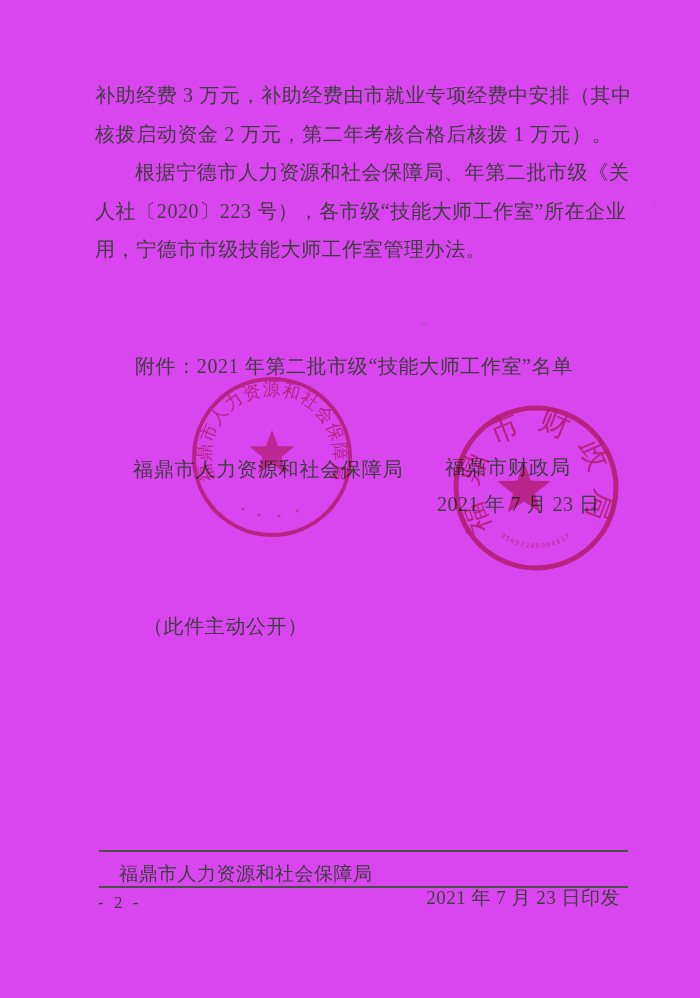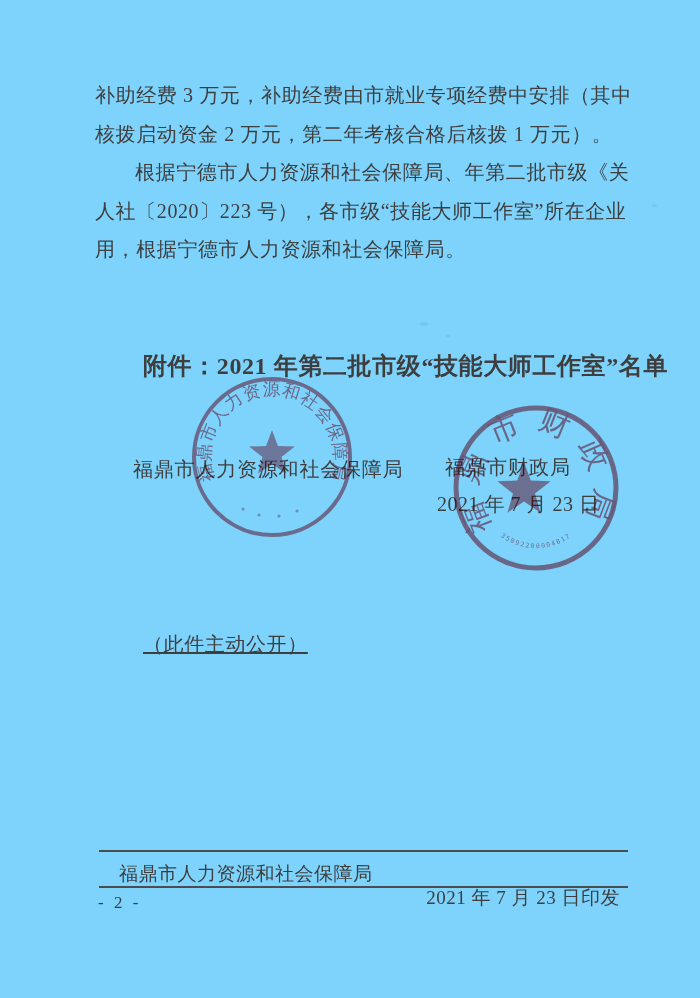--- a/index.html
+++ b/index.html
@@ -1,42 +1,42 @@
 <!DOCTYPE html>
 <html><head>
 <meta charset="utf-8">
 <style>
   html,body{margin:0;padding:0;background:#ffffff;}
   .page{
-    position:relative;width:700px;height:998px;background:#7dd3fc;overflow:hidden;
+    position:relative;width:700px;height:998px;background:#d946ef;overflow:hidden;
     font-family:"Liberation Serif","DejaVu Serif",serif;color:#3e3e3e;
   }
   
   .body-text{
     position:absolute;left:95px;top:76px;width:520px;
     font-size:20px;line-height:38.6px;letter-spacing:0.6px;white-space:nowrap;
   }
   .body-line{height:38.6px;}
   .indent{text-indent:2em;}
   .attachment{
     position:absolute;left:95px;top:347px;width:520px;
-    font-size:24px;line-height:38.6px;letter-spacing:0.6px;text-indent:2em;white-space:nowrap;font-weight:bold;
+    font-size:20px;line-height:38.6px;letter-spacing:0.6px;text-indent:2em;white-space:nowrap;
   }
   .sig-left{
     position:absolute;left:133px;top:456px;font-size:20px;letter-spacing:0.8px;white-space:nowrap;
   }
   .sig-right{
     position:absolute;left:445px;top:454px;font-size:20px;letter-spacing:1px;white-space:nowrap;
   }
   .sig-date{
     position:absolute;left:437px;top:491px;font-size:20px;letter-spacing:0.5px;white-space:nowrap;
   }
   .disclosure{
-    position:absolute;left:95px;top:625px;font-size:20px;line-height:38.6px;
-    letter-spacing:0.6px;text-indent:2.4em;white-space:nowrap;text-decoration:underline;
+    position:absolute;left:95px;top:607px;font-size:20px;line-height:38.6px;
+    letter-spacing:0.6px;text-indent:2.4em;white-space:nowrap;
   }
   
   .seal{position:absolute;mix-blend-mode:multiply;opacity:0.88;}
   .seal-left{left:187px;top:372px;}
   .seal-right{left:450px;top:402px;}
   
   .footer-rule{position:absolute;left:99px;width:529px;height:2px;background:#4c4c4c;}
   .rule-top{top:850px;}
   .rule-bottom{top:886px;}
   .footer-row{
@@ -58,21 +58,21 @@
 </head>
 <body>
 
 <div class="page">
 
   <div class="body-text">
     <div class="body-line">补助经费 3 万元，补助经费由市就业专项经费中安排（其中</div>
     <div class="body-line">核拨启动资金 2 万元，第二年考核合格后核拨 1 万元）。</div>
     <div class="body-line indent">根据宁德市人力资源和社会保障局、年第二批市级《关</div>
     <div class="body-line">人社〔2020〕223 号），各市级“技能大师工作室”所在企业</div>
-    <div class="body-line">用，根据宁德市人力资源和社会保障局。</div>
+    <div class="body-line">用，宁德市市级技能大师工作室管理办法。</div>
   </div>
 
   <div class="attachment">附件：2021 年第二批市级“技能大师工作室”名单</div>
 
   <div class="sig-left">福鼎市人力资源和社会保障局</div>
   <div class="sig-right">福鼎市财政局</div>
   <div class="sig-date">2021 年 7 月 23 日</div>
 
   <svg class="seal seal-left" width="170" height="170" viewBox="0 0 170 170">
     <circle cx="85" cy="85" r="78" fill="none" stroke="#c94f62" stroke-width="4" opacity="0.82"></circle>

